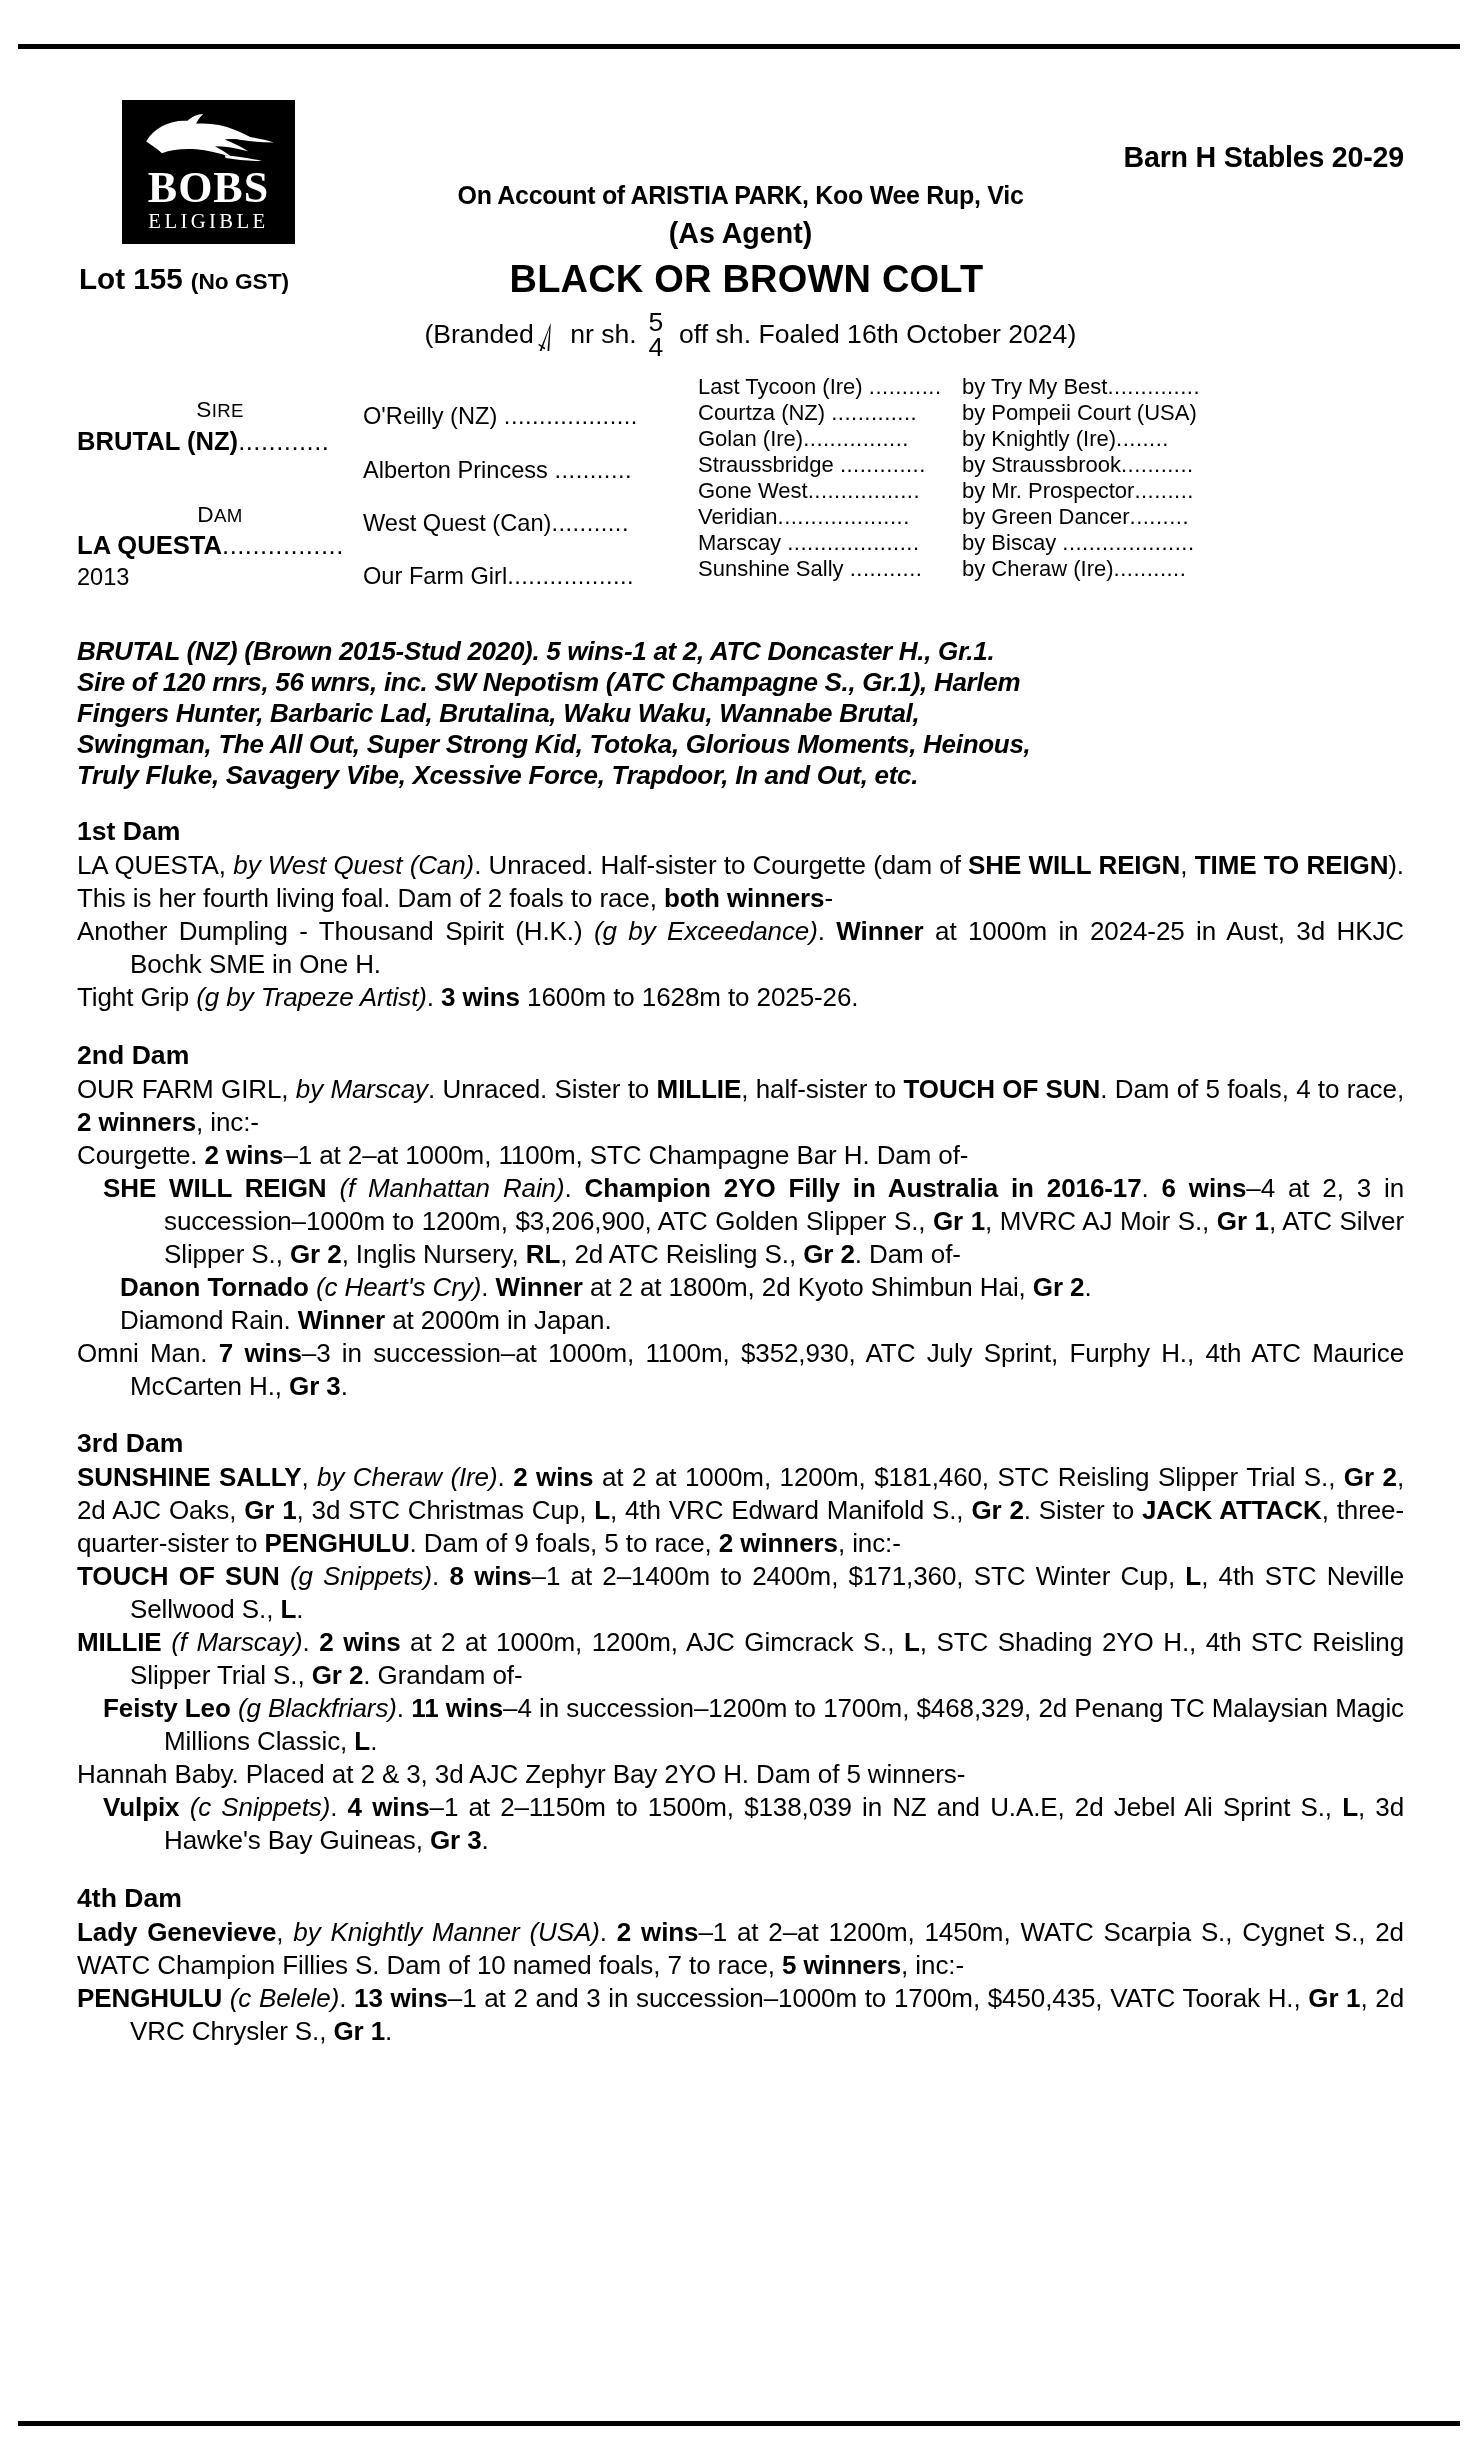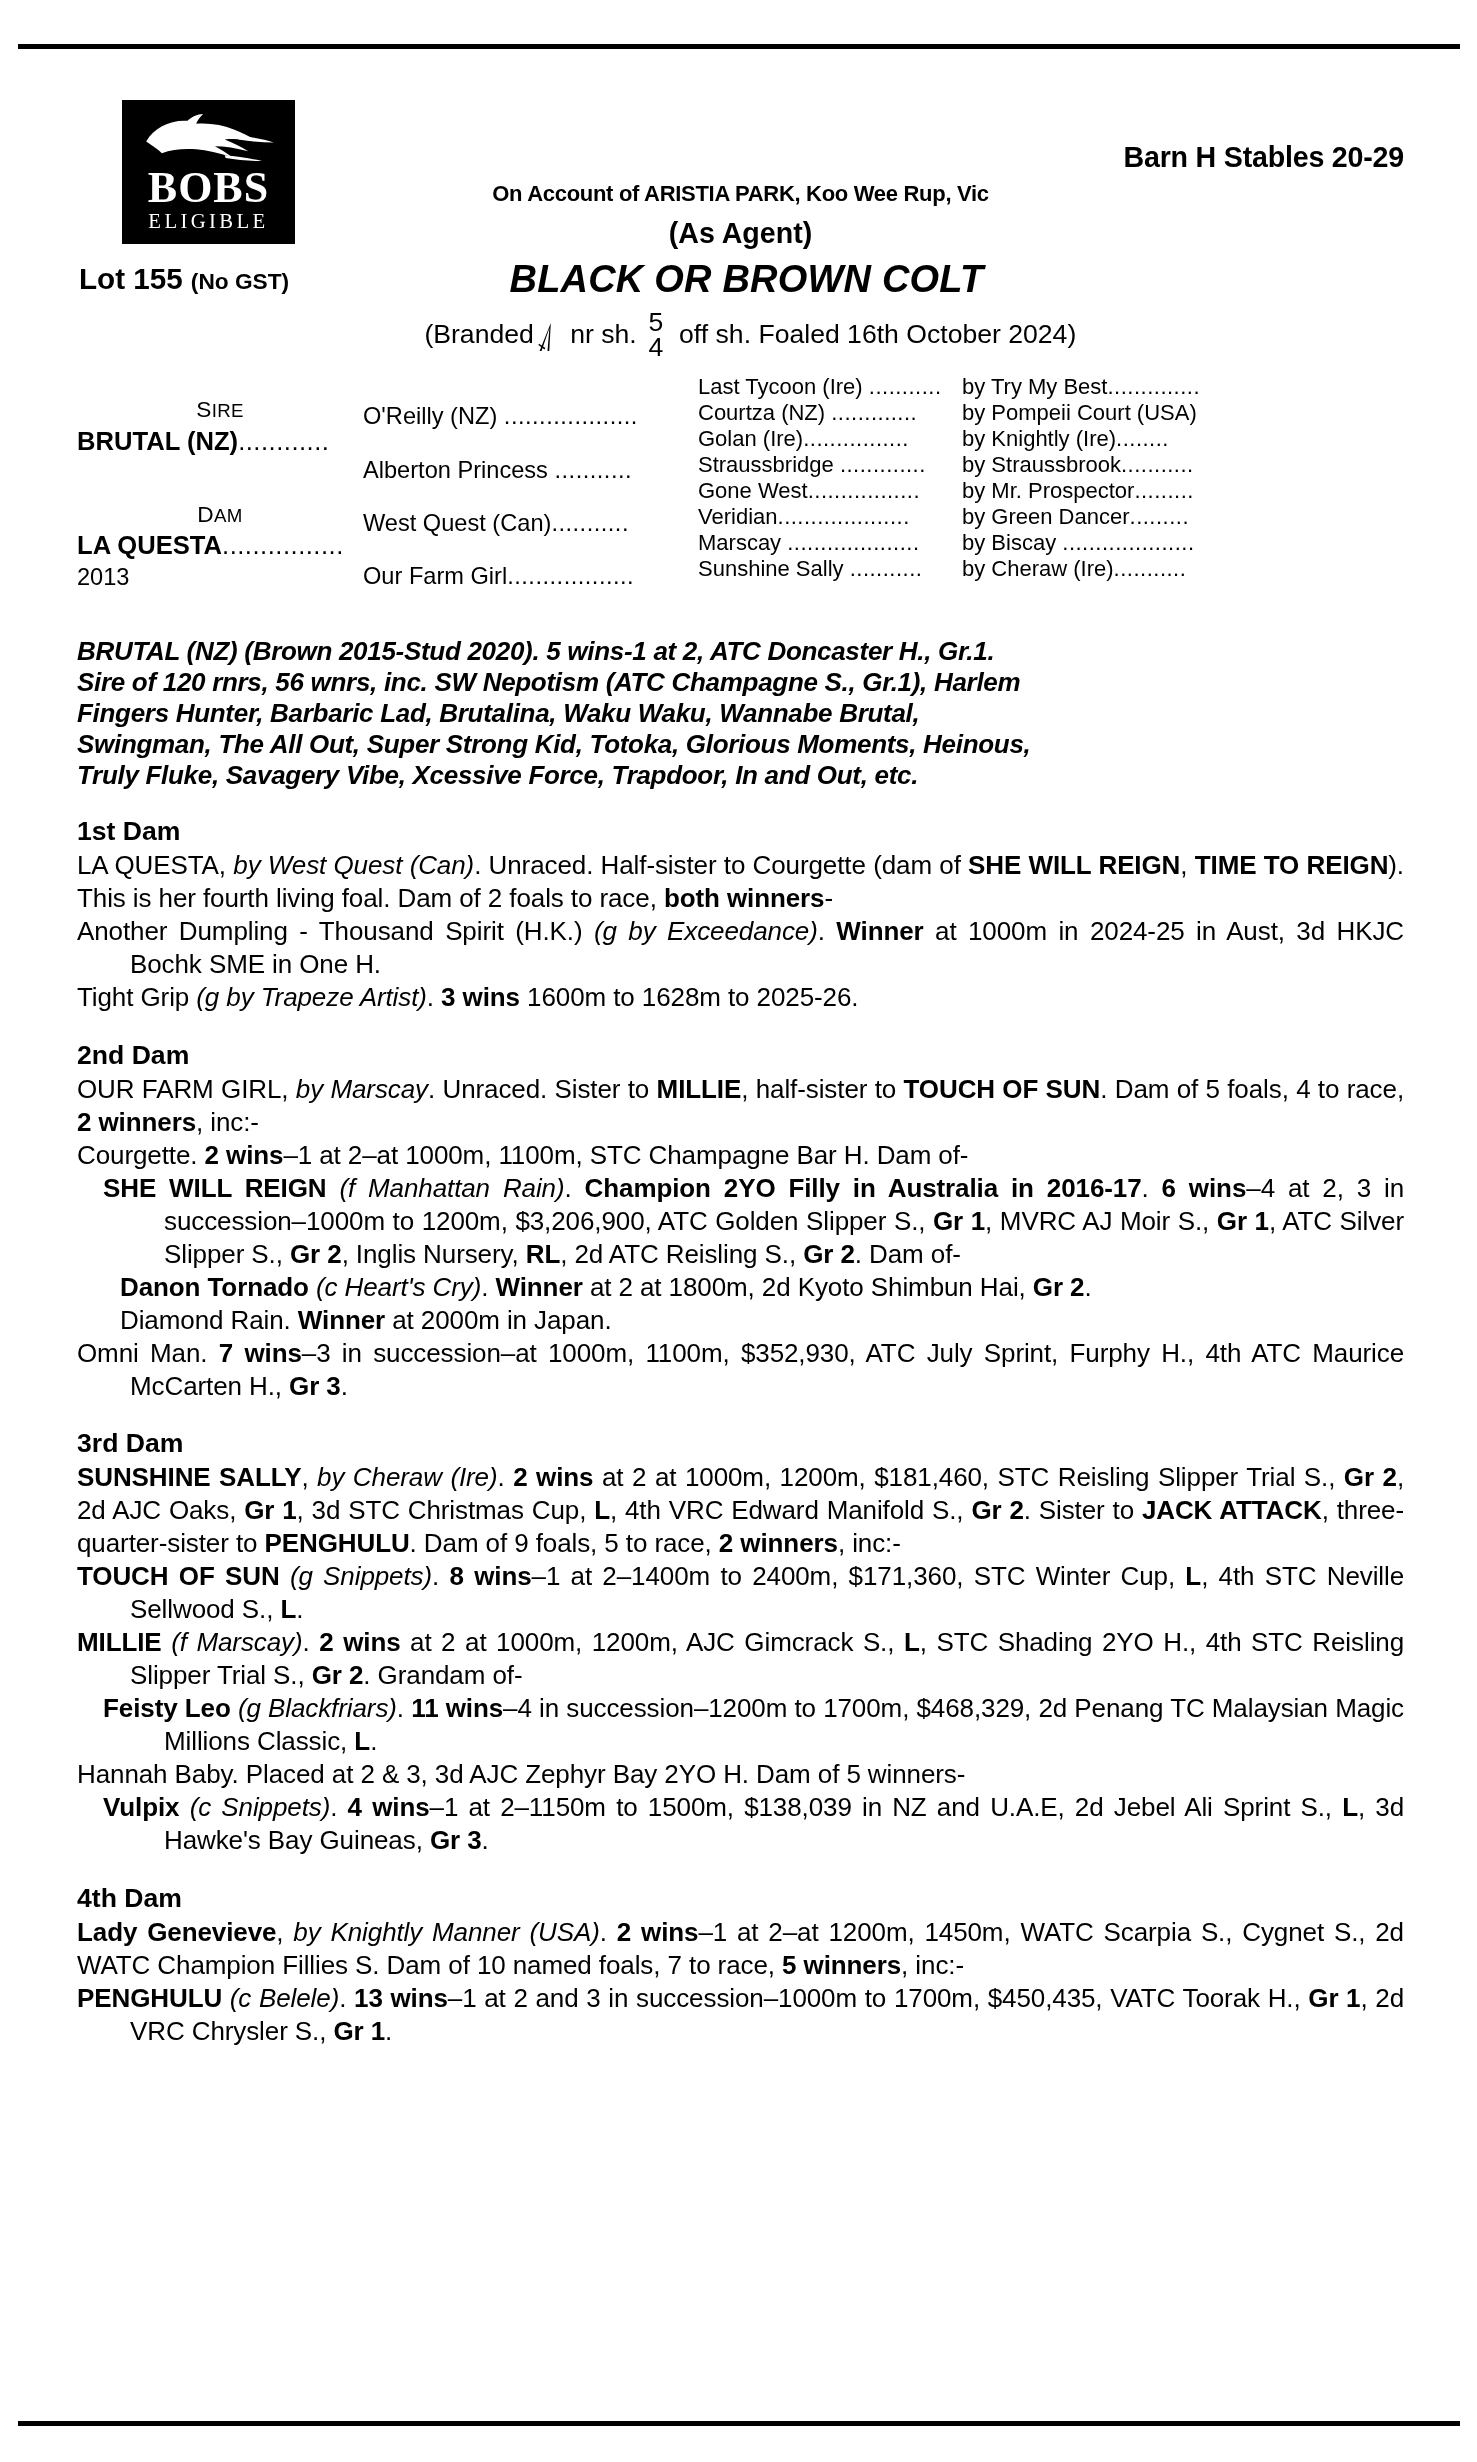--- a/index.html
+++ b/index.html
@@ -87,21 +87,21 @@
     font-weight: 700;
     letter-spacing: -0.2px;
     white-space: nowrap;
   }
   .account {
     position: absolute;
     left: 0;
     right: 0;
     top: 81px;
     text-align: center;
-    font-size: 22px;
+    font-size: 25px;
     font-weight: 700;
     letter-spacing: -0.3px;
   }
   .agent {
     position: absolute;
     left: 0;
     right: 0;
     top: 117px;
     text-align: center;
     font-size: 28.6px;
@@ -129,21 +129,20 @@
   .colt-title {
     position: absolute;
     left: 0;
     right: 0;
     top: -3.9px;
     text-align: center;
     font-size: 38px;
     font-weight: 700;
     letter-spacing: 0.2px;
     padding-left: 11.8px;
-    font-style: italic;
   }
   .brandline {
     text-align: center;
     font-size: 26.6px;
     margin-top: 0;
     white-space: nowrap;
     display: flex;
     justify-content: center;
     align-items: center;
     padding-left: 19.7px;

